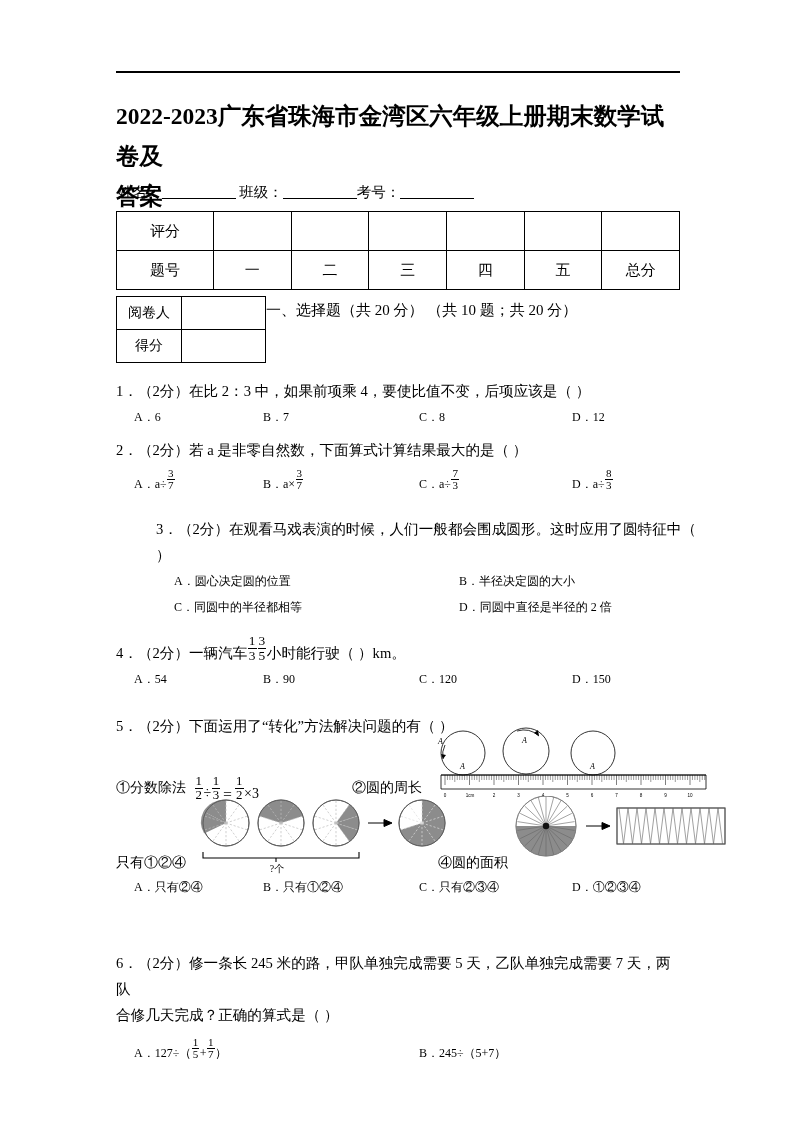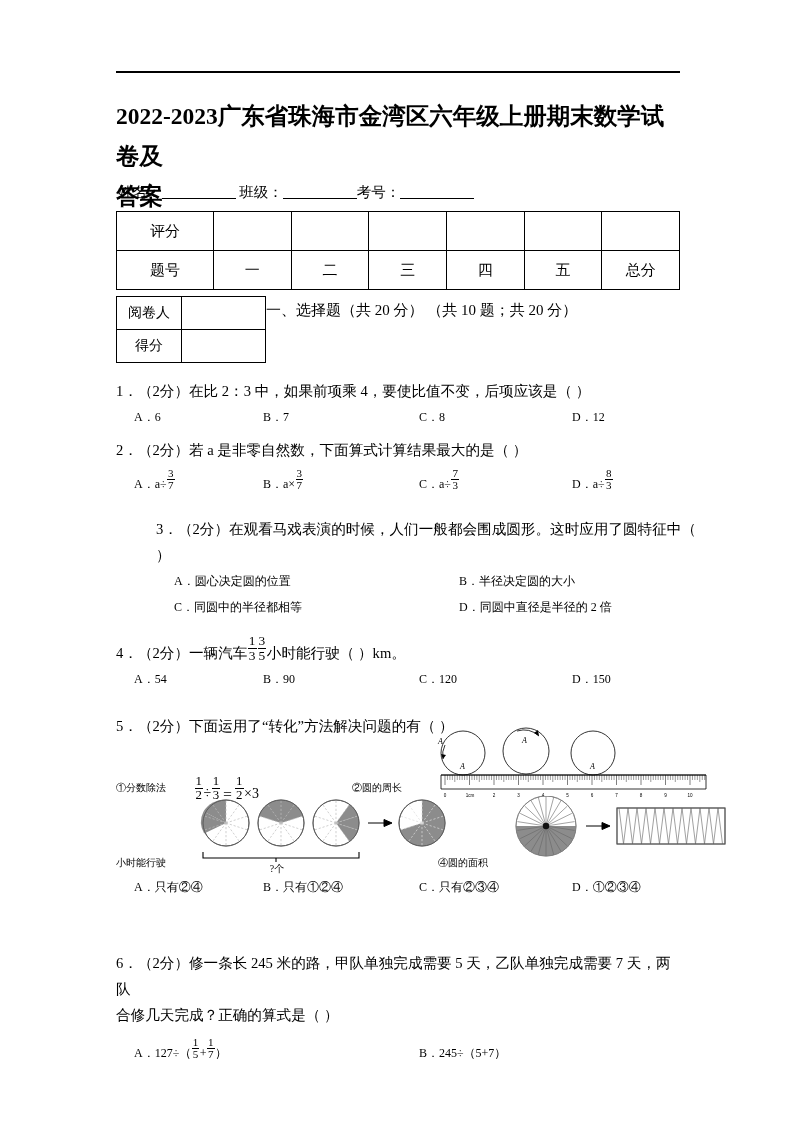--- a/index.html
+++ b/index.html
@@ -160,21 +160,21 @@
 
   
   .fig5 {
     position: absolute;
     left: 116px;
     width: 566px;
     height: 150px;
   }
   .fig5 .lab {
     position: absolute;
-    font-size: 10px;
+    font-size: 14px;
     white-space: nowrap;
     line-height: 18px;
   }
   .fig5 svg { position: absolute; }
 </style>
 </head>
 <body>
 
 <div class="page">
 
@@ -428,21 +428,21 @@
         <text x="122" y="70">4</text>
         <text x="146.5" y="70">5</text>
         <text x="171" y="70">6</text>
         <text x="195.5" y="70">7</text>
         <text x="220" y="70">8</text>
         <text x="244.5" y="70">9</text>
         <text x="269" y="70">10</text>
       </g>
     </svg>
 
-    <span class="lab" style="left:0px; top:124px;">小时能行驶</span>
+    <span class="lab" style="left:0px; top:124px;">只有①②④</span>
 
     <svg width="260" height="78" viewBox="0 0 260 78" style="left:80px; top:66px;">
 
       <g>
         <circle cx="30" cy="27" r="23" fill="#ffffff" stroke="#555" stroke-width="0.8"></circle>
         <path d="M30,27 L7.5,15.5 A23,23 0 0,1 30,4 Z" fill="#8c8c8c"></path>
         <path d="M30,27 L7.5,15.5 A23,23 0 0,0 8.2,37.5 Z" fill="#8c8c8c"></path>
         <g stroke="#bbb" stroke-width="0.7" stroke-dasharray="2.2,1.8">
           <line x1="30" y1="27" x2="30" y2="4"></line>
             <line x1="30" y1="27" x2="43.5" y2="8.4"></line>

